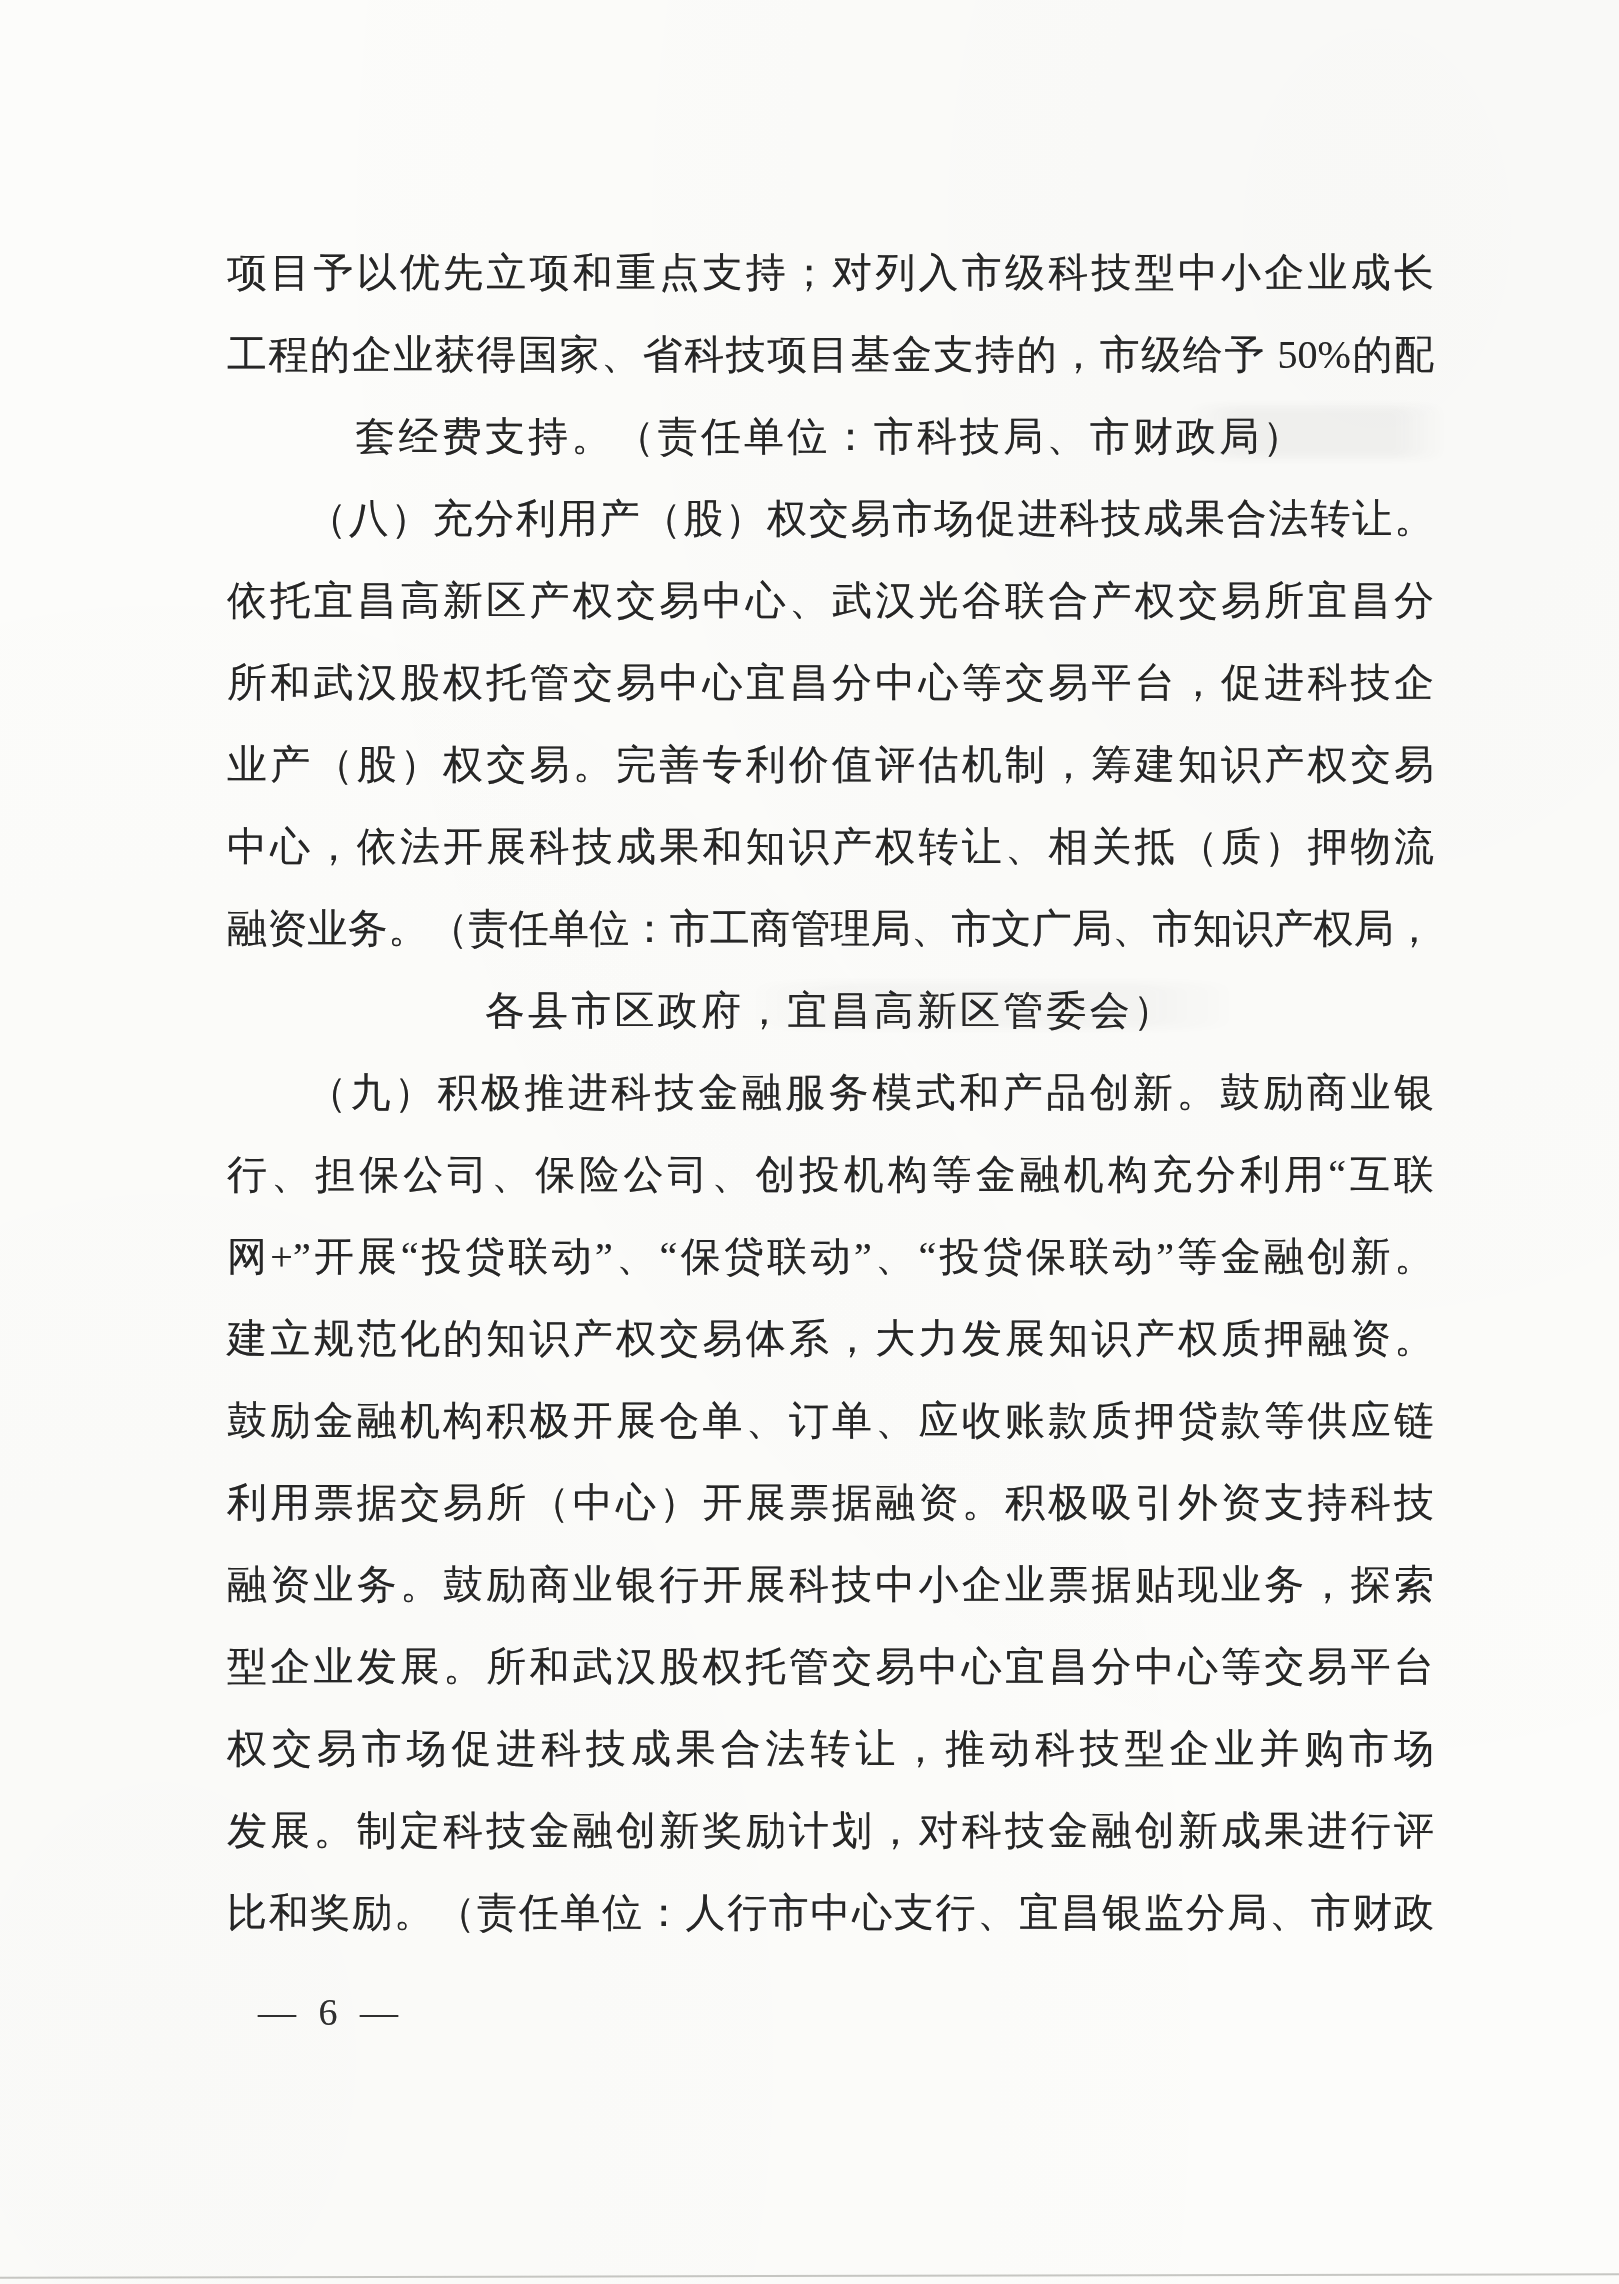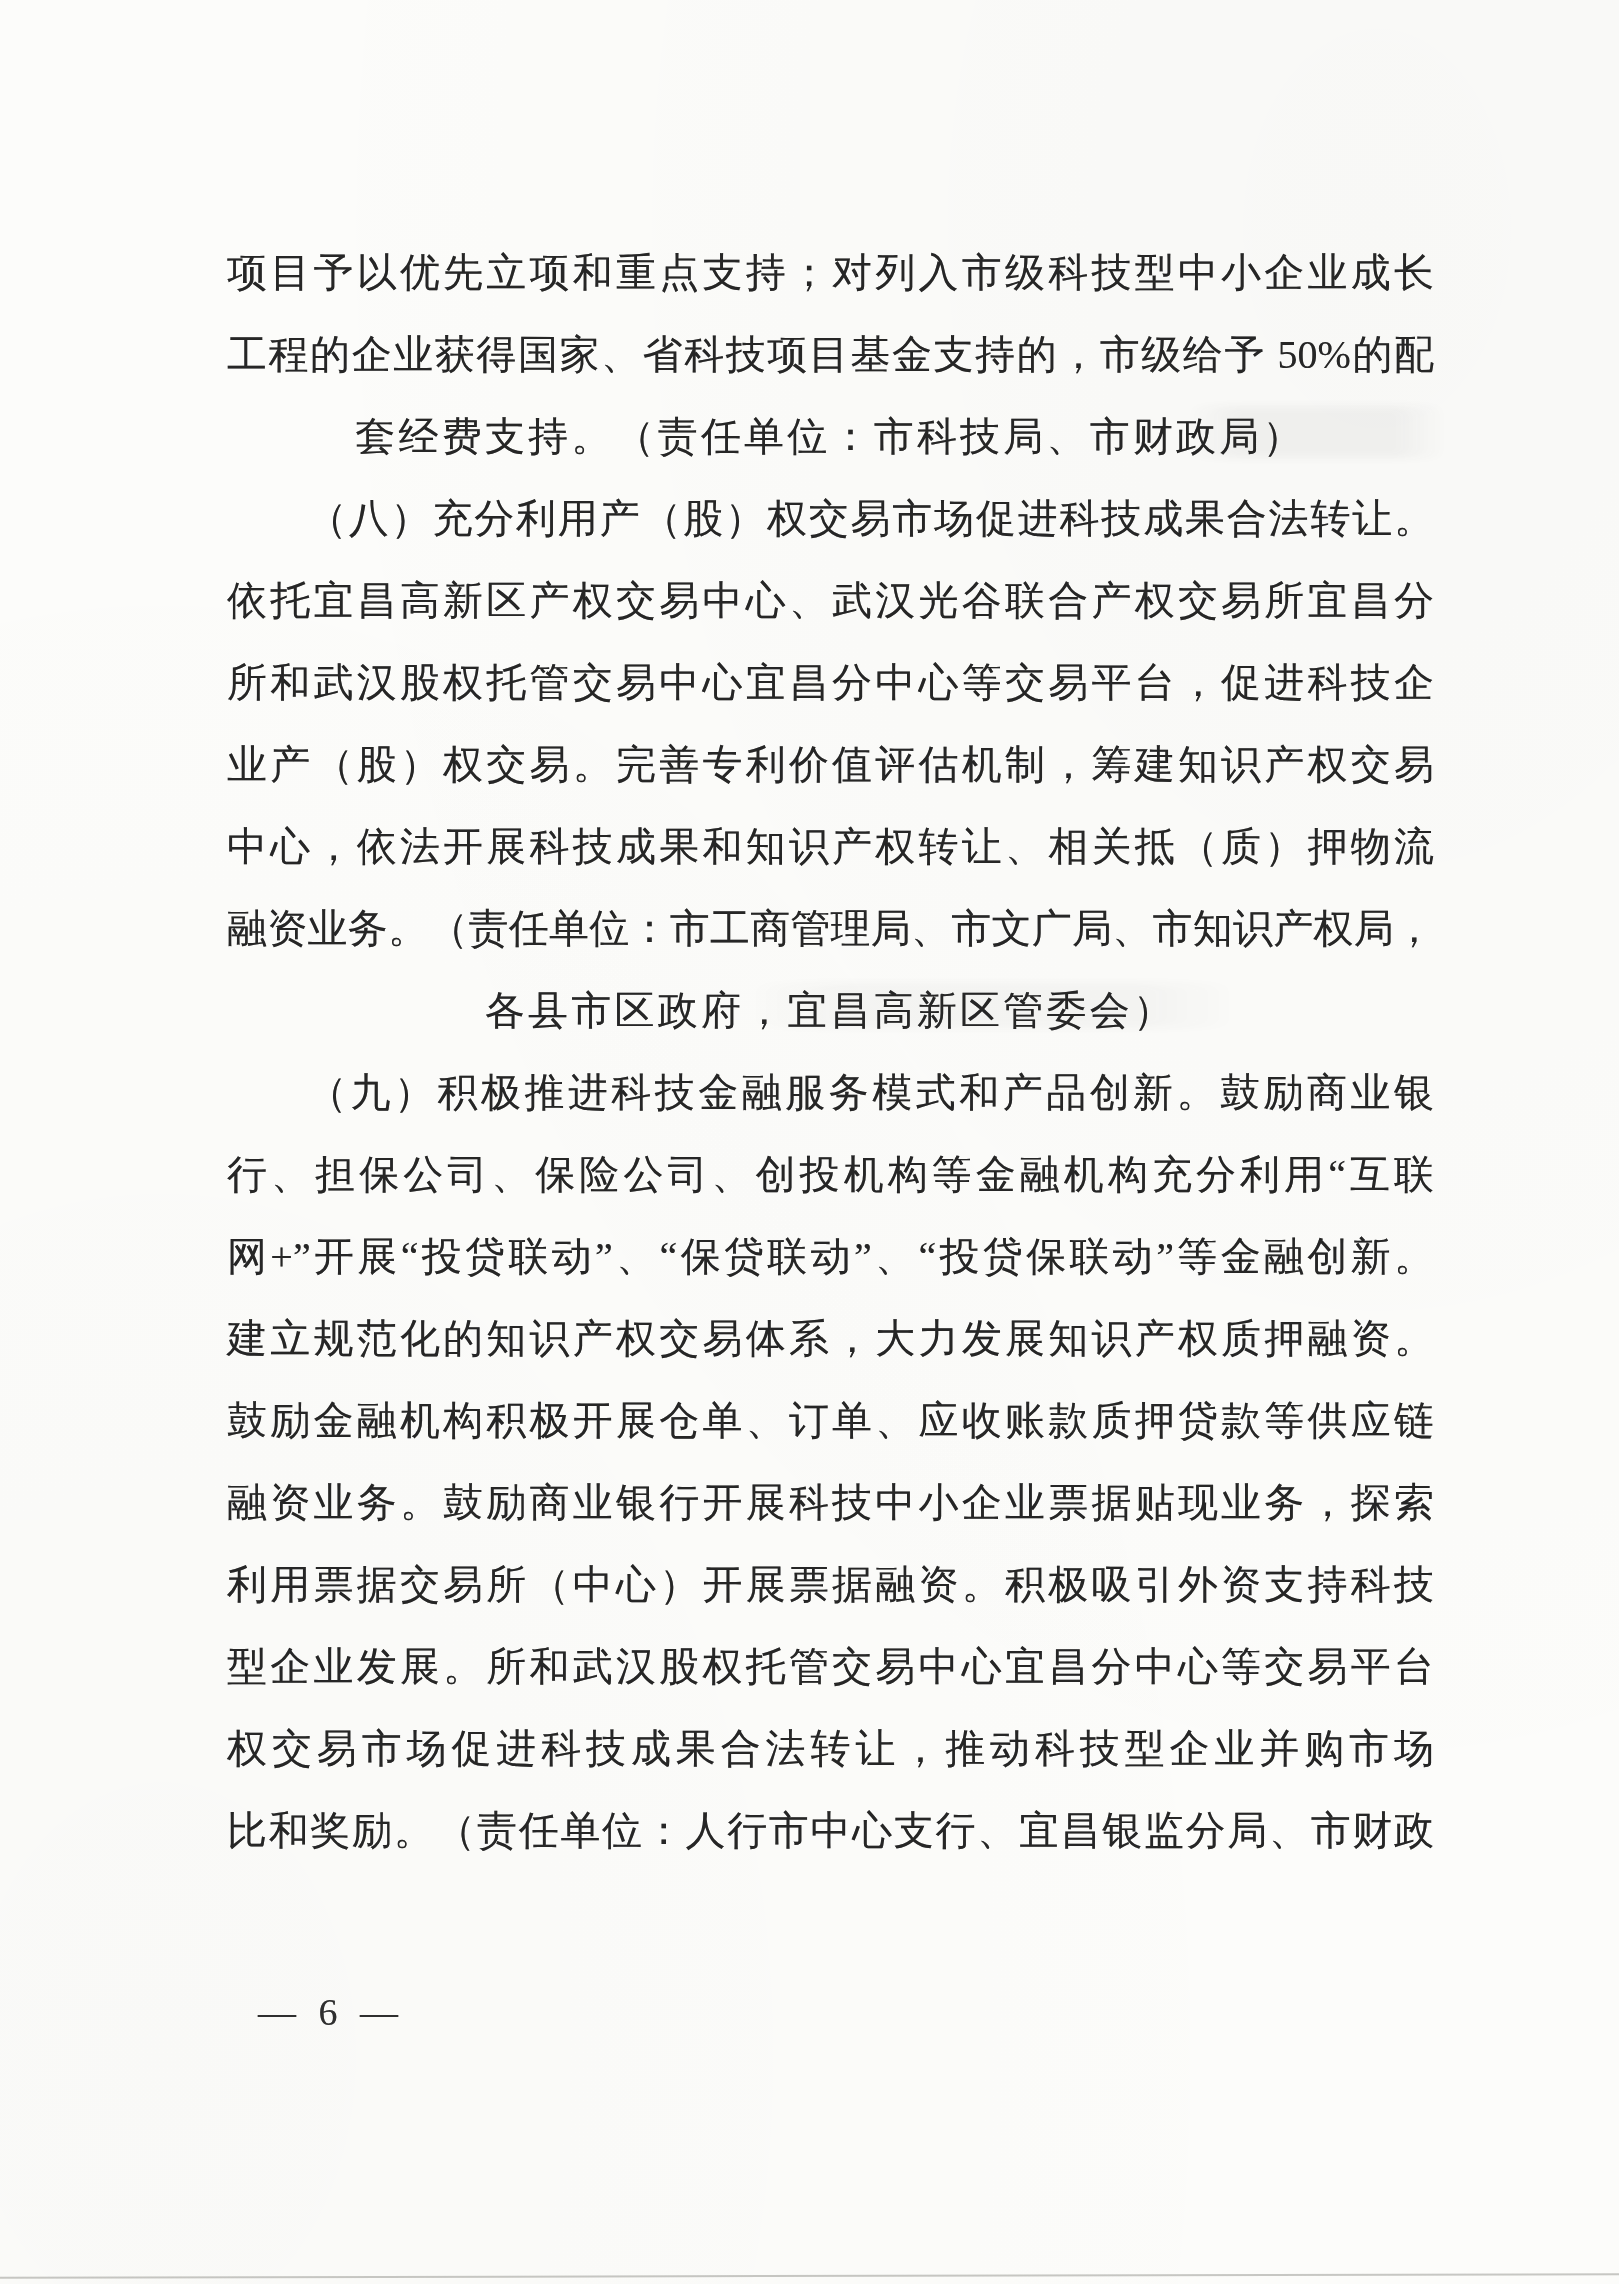--- a/index.html
+++ b/index.html
@@ -86,24 +86,25 @@
     <div class="line full">所和武汉股权托管交易中心宜昌分中心等交易平台，促进科技企</div>
     <div class="line full">业产（股）权交易。完善专利价值评估机制，筹建知识产权交易</div>
     <div class="line full">中心，依法开展科技成果和知识产权转让、相关抵（质）押物流</div>
     <div class="line full">融资业务。（责任单位：市工商管理局、市文广局、市知识产权局，</div>
     <div class="line short">各县市区政府，宜昌高新区管委会）</div>
     <div class="line full indent">（九）积极推进科技金融服务模式和产品创新。鼓励商业银</div>
     <div class="line full">行、担保公司、保险公司、创投机构等金融机构充分利用“互联</div>
     <div class="line full">网+”开展“投贷联动”、“保贷联动”、“投贷保联动”等金融创新。</div>
     <div class="line full">建立规范化的知识产权交易体系，大力发展知识产权质押融资。</div>
     <div class="line full">鼓励金融机构积极开展仓单、订单、应收账款质押贷款等供应链</div>
+    <div class="line full">利用票据交易所（中心）开展票据融资。积极吸引外资支持科技</div>
     <div class="line full">融资业务。鼓励商业银行开展科技中小企业票据贴现业务，探索</div>
-    <div class="line full">利用票据交易所（中心）开展票据融资。积极吸引外资支持科技</div>
     <div class="line full">型企业发展。所和武汉股权托管交易中心宜昌分中心等交易平台</div>
     <div class="line full">权交易市场促进科技成果合法转让，推动科技型企业并购市场</div>
+    <div class="line full">发展。制定科技金融创新奖励计划，对科技金融创新成果进行评</div>
     <div class="line full">比和奖励。（责任单位：人行市中心支行、宜昌银监分局、市财政</div>
   </div>
 
   <div class="page-number">— 6 —</div>
 
   <div class="bleed bleed-1"></div>
   <div class="bleed bleed-2"></div>
   <div class="bottom-edge-line"></div>
 
 </div>

